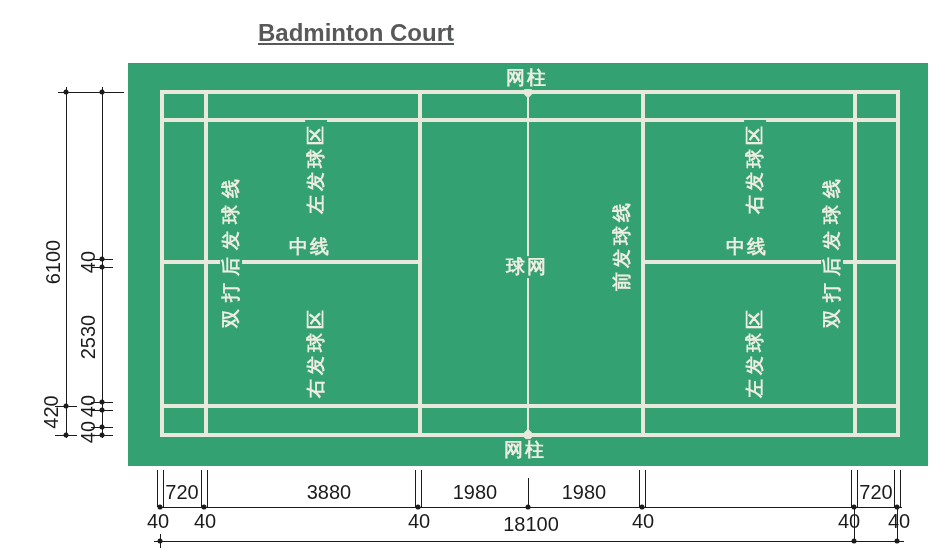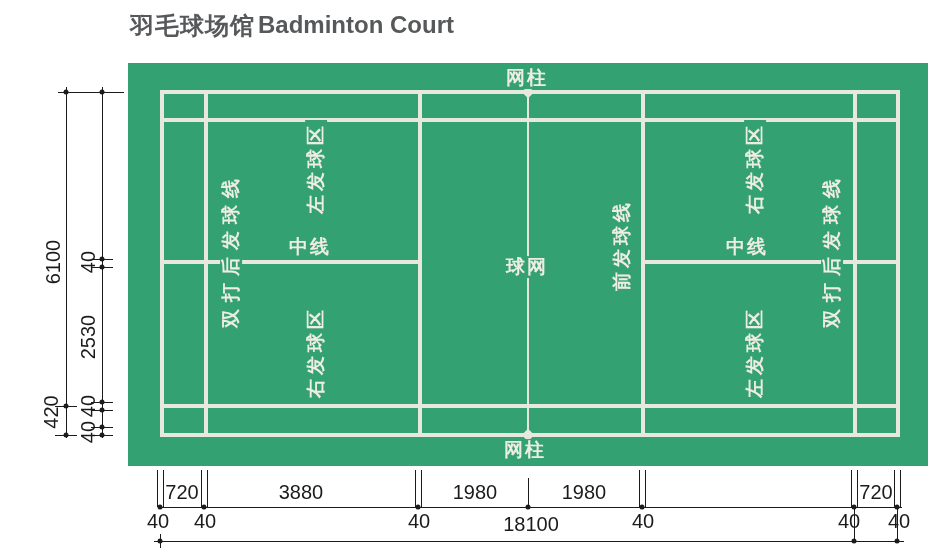--- a/index.html
+++ b/index.html
@@ -1,21 +1,21 @@
 <!DOCTYPE html>
 <html><head>
 <meta charset="utf-8">
 <style>
   html,body{margin:0;padding:0;}
   body{font-family:"Liberation Sans","DejaVu Sans",sans-serif;background:#ffffff;}
   #stage{position:relative;width:947px;height:555px;background:#ffffff;overflow:hidden;}
 
   
   .title-zh{position:absolute;left:130px;top:10px;font-size:24px;font-weight:600;color:#57585a;letter-spacing:1px;}
-  .title-en{position:absolute;left:258px;top:11px;font-size:24px;font-weight:600;color:#57585a;}
+  .title-en{position:absolute;left:258px;top:19px;font-size:24px;font-weight:600;color:#57585a;text-decoration:underline;}
   .unit-note{position:absolute;left:782px;top:13px;font-size:21px;font-weight:600;color:#57585a;}
 
   
   #court{position:absolute;left:128px;top:63px;width:800px;height:403px;background:#34a173;}
   .cl{position:absolute;background:#e9e8dd;}
   .net-line{position:absolute;background:#e9e8dd;}
   .diamond{position:absolute;width:9px;height:9px;background:#e9e8dd;transform:translate(-50%,-50%) rotate(45deg);}
   .clabel{position:absolute;color:#eeede1;background:#34a173;font-weight:bold;font-size:19px;
           line-height:1.15;white-space:nowrap;letter-spacing:2px;padding:0 2px;
           transform:translate(-50%,-50%);}
@@ -27,21 +27,20 @@
   .dline{position:absolute;background:#1b1b1b;}
   .dot{position:absolute;width:5px;height:5px;border-radius:50%;background:#1b1b1b;transform:translate(-50%,-50%);}
   .dlabel{position:absolute;color:#1b1b1b;font-size:20px;line-height:1;white-space:nowrap;transform:translate(-50%,-50%);}
   .dlabel.rot{transform:translate(-50%,-50%) rotate(-90deg);}
 </style>
 </head>
 <body>
 
 <div id="stage">
 
-  <div class="title-zh">羽毛球场馆</div>
   <div class="title-en">Badminton Court</div>
 
   <div id="court">
 
     <div class="cl" style="left:32px;top:27px;width:740px;height:4px;"></div>
     <div class="cl" style="left:32px;top:55px;width:740px;height:4px;"></div>
     <div class="cl" style="left:32px;top:341px;width:740px;height:4px;"></div>
     <div class="cl" style="left:32px;top:370px;width:740px;height:4px;"></div>
     <div class="cl" style="left:32px;top:197px;width:262px;height:4px;"></div>
     <div class="cl" style="left:513px;top:197px;width:259px;height:4px;"></div>
@@ -130,21 +129,21 @@
   <div class="dot" style="left:528px;top:507px;"></div>
   <div class="dot" style="left:642px;top:507px;"></div>
   <div class="dot" style="left:854px;top:507px;"></div>
   <div class="dot" style="left:897px;top:507px;"></div>
 
   <div class="dot" style="left:160px;top:541px;"></div>
   <div class="dot" style="left:854px;top:541px;"></div>
   <div class="dot" style="left:897px;top:541px;"></div>
 
   <div class="dlabel" style="left:182px;top:492px;">720</div>
-  <div class="dlabel" style="left:301px;top:492px;">3880</div>
+  <div class="dlabel" style="left:329px;top:492px;">3880</div>
   <div class="dlabel" style="left:475px;top:492px;">1980</div>
   <div class="dlabel" style="left:584px;top:492px;">1980</div>
   <div class="dlabel" style="left:876px;top:492px;">720</div>
 
   <div class="dlabel" style="left:158px;top:521px;">40</div>
   <div class="dlabel" style="left:205px;top:521px;">40</div>
   <div class="dlabel" style="left:419px;top:521px;">40</div>
   <div class="dlabel" style="left:643px;top:521px;">40</div>
   <div class="dlabel" style="left:849px;top:521px;">40</div>
   <div class="dlabel" style="left:899px;top:521px;">40</div>

